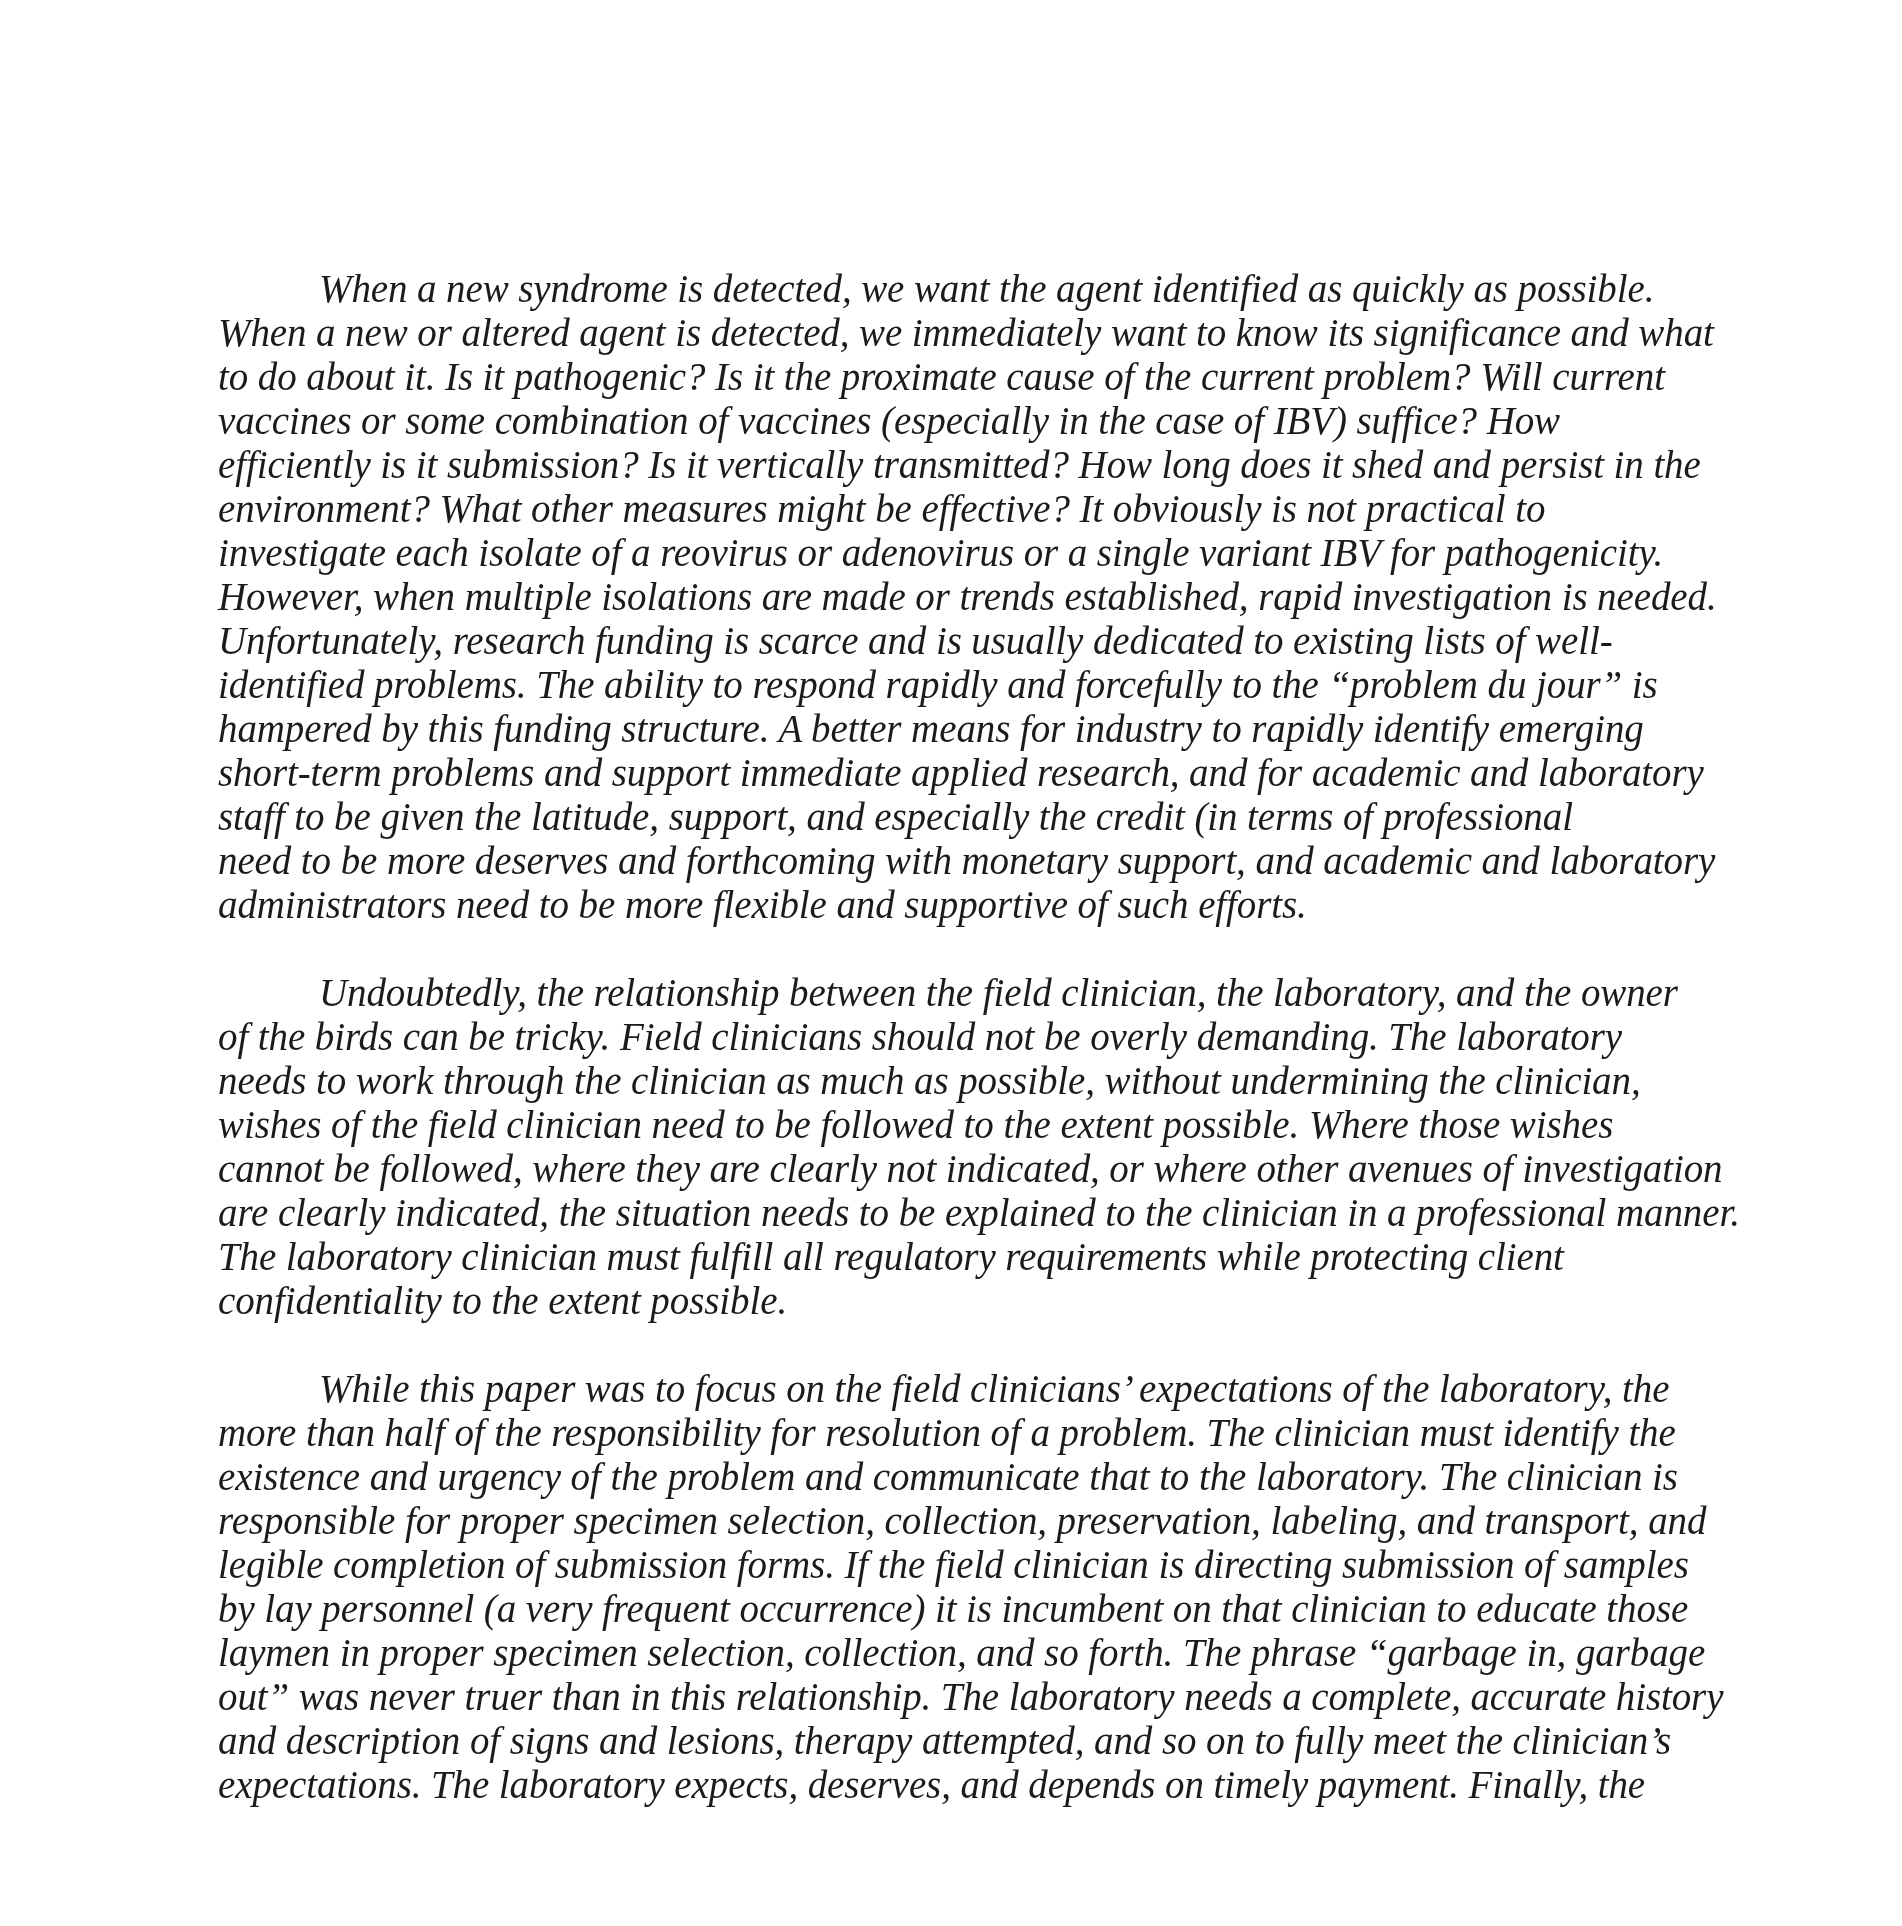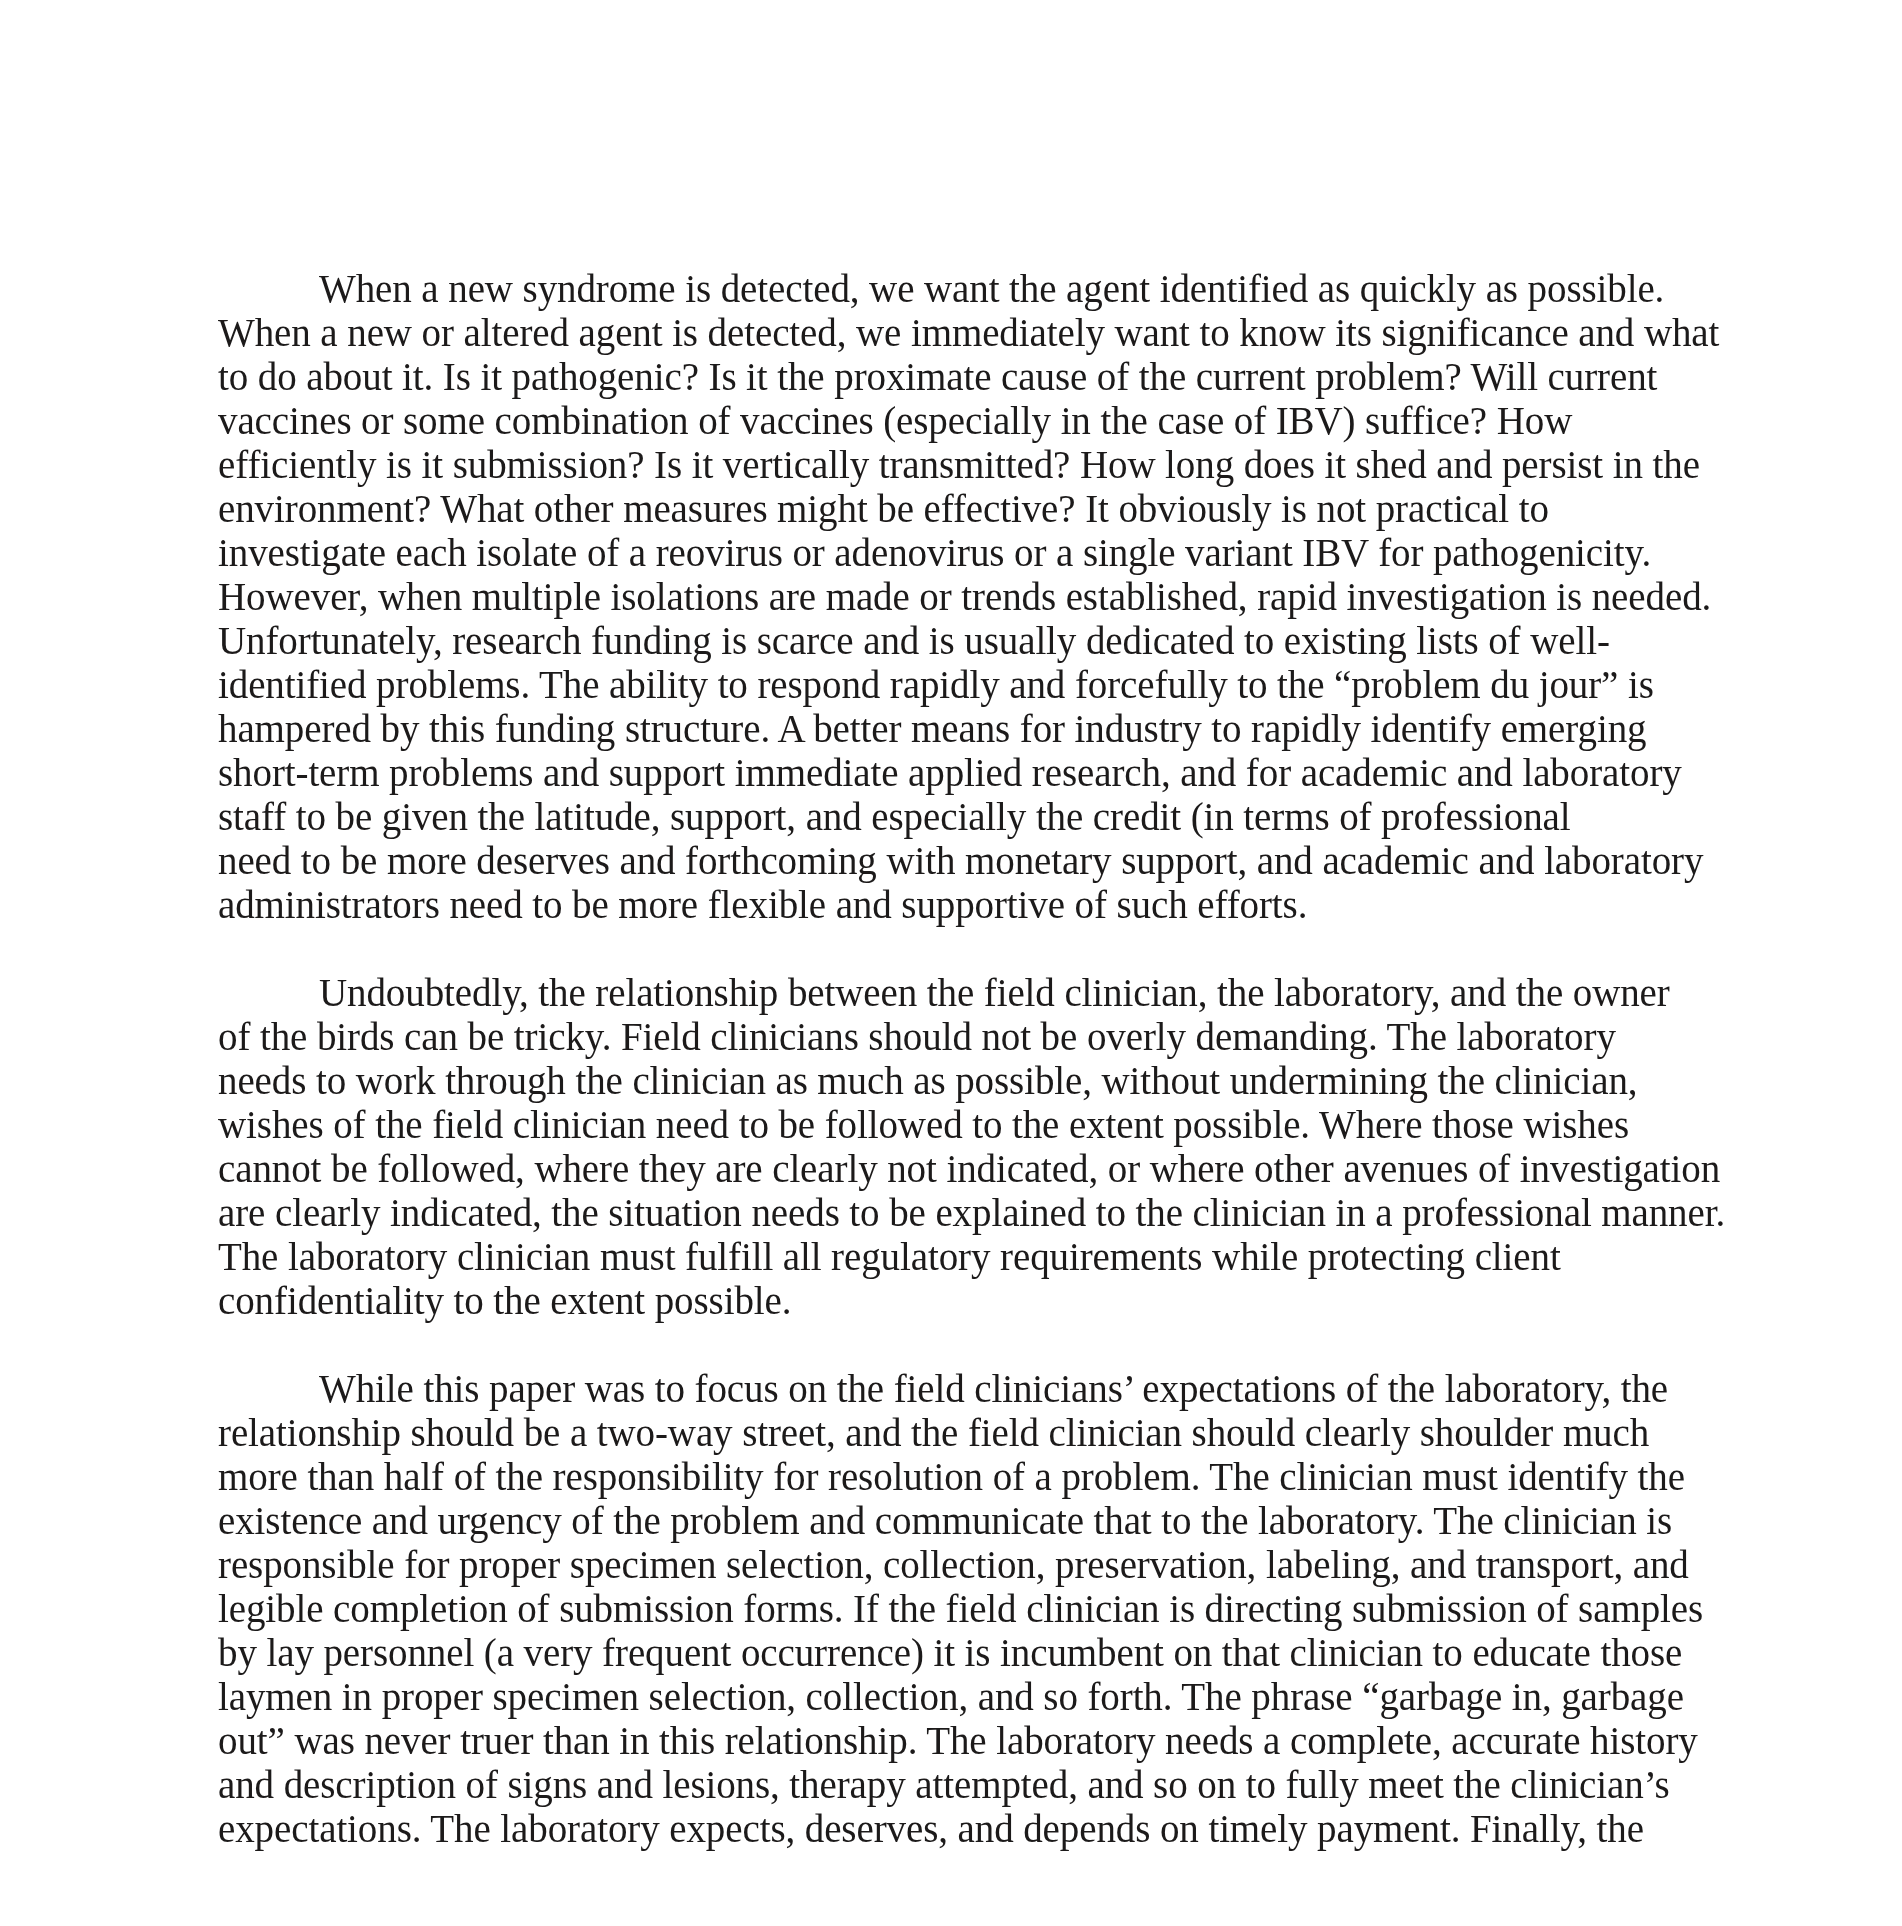--- a/index.html
+++ b/index.html
@@ -29,20 +29,21 @@
       width: 1483px;
     }
     .para {
       margin: 0 0 44px 0;
       font-size: 39px;
       line-height: 44px;
       text-indent: 101px;
       text-align: left;
       letter-spacing: -0.1px;
       word-spacing: 0px;
+      font-style: italic;
     }
     .line {
       display: block;
       white-space: nowrap;
     }
     .line.first {
       padding-left: 101px;
     }
     .para .line { text-indent: 0; }
   </style>
@@ -76,21 +77,20 @@
       <span class="line">needs to work through the clinician as much as possible, without undermining the clinician,</span>
       <span class="line">wishes of the field clinician need to be followed to the extent possible.  Where those wishes</span>
       <span class="line">cannot be followed, where they are clearly not indicated, or where other avenues of investigation</span>
       <span class="line">are clearly indicated, the situation needs to be explained to the clinician in a professional manner.</span>
       <span class="line">The laboratory clinician must fulfill all regulatory requirements while protecting client</span>
       <span class="line">confidentiality to the extent possible.</span>
     </p>
 
     <p class="para" style="text-indent:0">
       <span class="line first">While this paper was to focus on the field clinicians’ expectations of the laboratory, the</span>
-      <span class="line">relationship should be a two-way street, and the field clinician should clearly shoulder much</span>
       <span class="line">more than half of the responsibility for resolution of a problem.  The clinician must identify the</span>
       <span class="line">existence and urgency of the problem and communicate that to the laboratory.  The clinician is</span>
       <span class="line">responsible for proper specimen selection, collection, preservation, labeling, and transport, and</span>
       <span class="line">legible completion of submission forms.  If the field clinician is directing submission of samples</span>
       <span class="line">by lay personnel (a very frequent occurrence) it is incumbent on that clinician to educate those</span>
       <span class="line">laymen in proper specimen selection, collection, and so forth.  The phrase “garbage in, garbage</span>
       <span class="line">out” was never truer than in this relationship.  The laboratory needs a complete, accurate history</span>
       <span class="line">and description of signs and lesions, therapy attempted, and so on to fully meet the clinician’s</span>
       <span class="line">expectations.  The laboratory expects, deserves, and depends on timely payment.  Finally, the</span>
 

